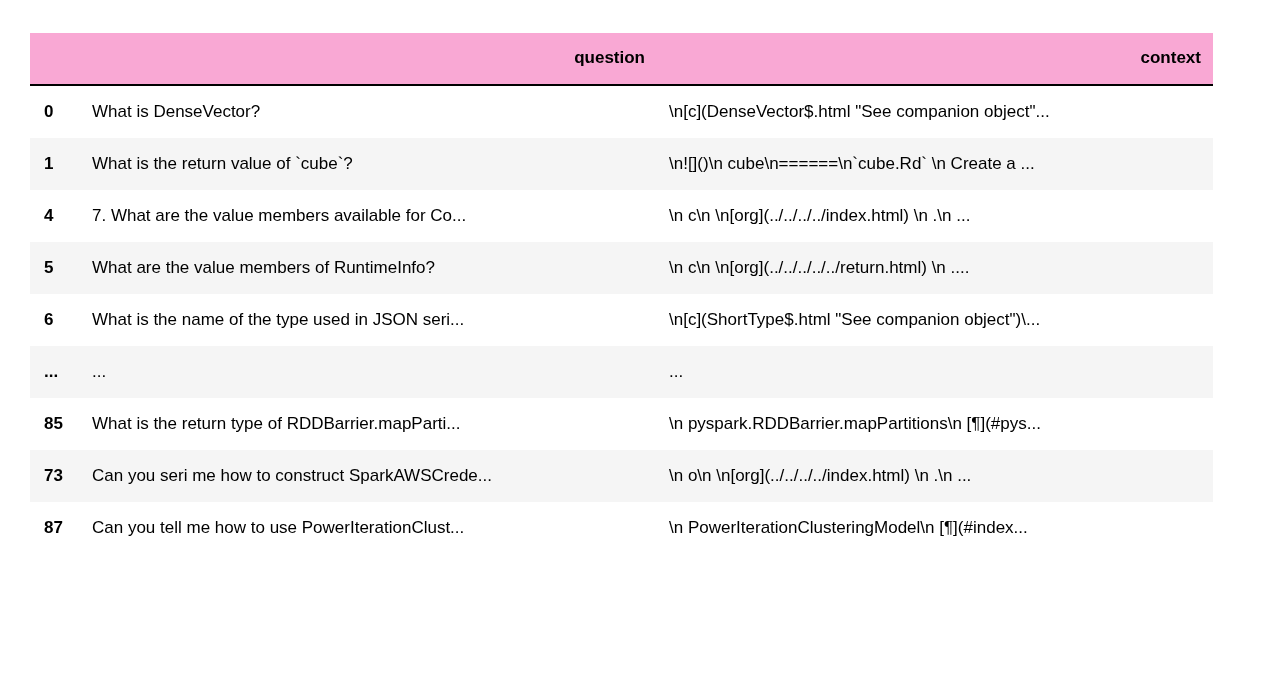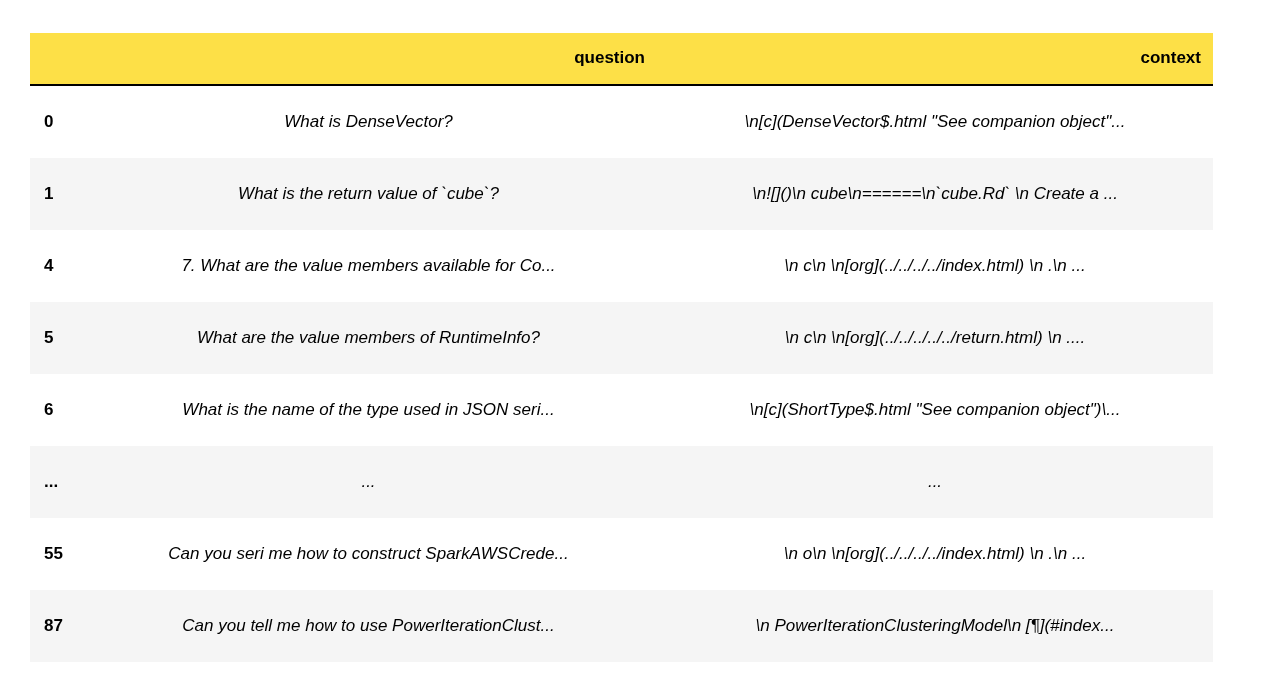--- a/index.html
+++ b/index.html
@@ -23,39 +23,38 @@
     font-size: 17px;
     line-height: 22px;
     border: none;
   }
   table.dataframe thead th {
     font-weight: bold;
     text-align: right;
     vertical-align: bottom;
     padding: 14px 12px 15px 12px;
     border-bottom: 2px solid #000000;
-    background: #fde047;
+    background: #f9a8d4;
   }
   table.dataframe thead th.index-head {
     text-align: left;
   }
   table.dataframe tbody th {
     font-weight: bold;
     text-align: left;
     padding: 15px 12px 15px 14px;
     vertical-align: middle;
     white-space: nowrap;
   }
   table.dataframe td {
-    text-align: center;
-    padding: 25px 12px;
+    text-align: left;
+    padding: 15px 12px;
     vertical-align: middle;
     white-space: nowrap;
     overflow: hidden;
-    font-style: italic;
   }
   table.dataframe tbody tr:nth-child(even) {
     background: #f5f5f5;
   }
   table.dataframe tbody tr:nth-child(odd) {
     background: #ffffff;
   }
 </style>
 </head>
 <body>
@@ -99,21 +98,26 @@
         <th>6</th>
         <td>What is the name of the type used in JSON seri...</td>
         <td>\n[c](ShortType$.html "See companion object")\...</td>
       </tr>
       <tr>
         <th>...</th>
         <td>...</td>
         <td>...</td>
       </tr>
       <tr>
-        <th>55</th>
+        <th>85</th>
+        <td>What is the return type of RDDBarrier.mapParti...</td>
+        <td>\n pyspark.RDDBarrier.mapPartitions\n [¶](#pys...</td>
+      </tr>
+      <tr>
+        <th>73</th>
         <td>Can you seri me how to construct SparkAWSCrede...</td>
         <td>\n o\n \n[org](../../../../index.html) \n .\n ...</td>
       </tr>
       <tr>
         <th>87</th>
         <td>Can you tell me how to use PowerIterationClust...</td>
         <td>\n PowerIterationClusteringModel\n [¶](#index...</td>
       </tr>
     </tbody>
   </table>

